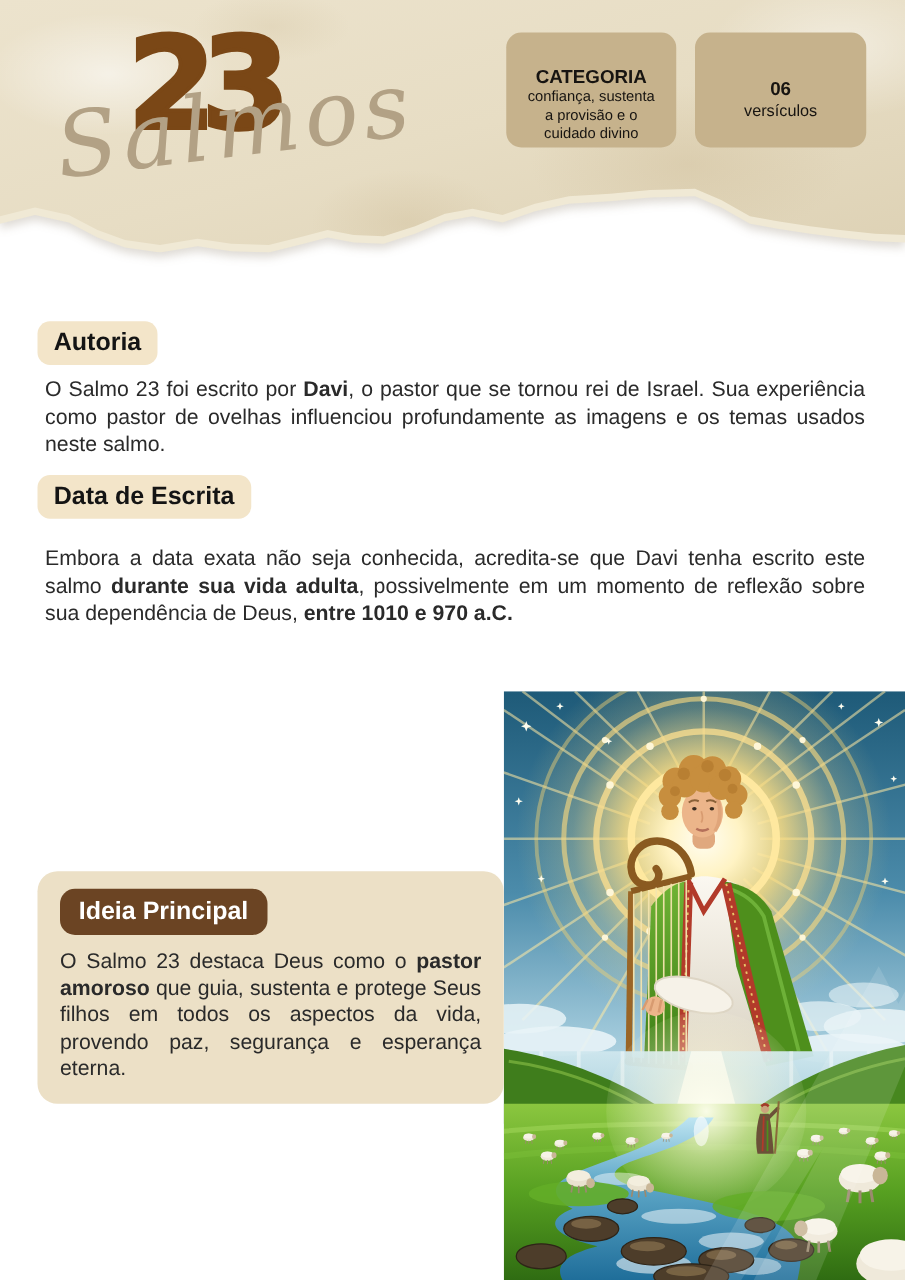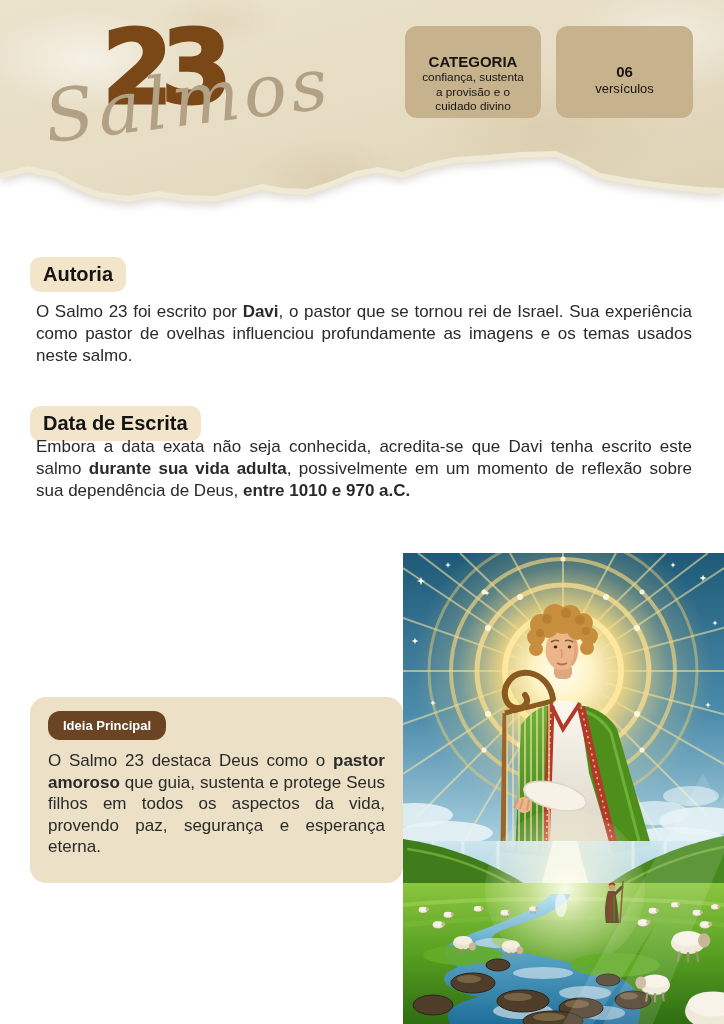--- a/index.html
+++ b/index.html
@@ -31,35 +31,35 @@
   .chip-cat{left:405px;width:136px;padding-top:11px;}
   .chip-verse{left:556px;width:137px;display:flex;flex-direction:column;justify-content:center;}
   .chip-title{font-weight:bold;font-size:15px;margin-top:16px;}
   .chip-line{font-size:11.8px;line-height:14.6px;}
   .chip-verse .chip-line{font-size:13px;line-height:17px;}
 
   
   .badge{position:absolute;left:30px;background:#f3e5c9;border-radius:10px;
     padding:6px 13px;font-size:20px;font-weight:bold;color:#141414;}
   .badge-autoria{top:257px;}
-  .badge-data{top:406px;}
+  .badge-data{top:380px;}
   .para{position:absolute;left:36px;width:656px;text-align:justify;
     font-size:17px;line-height:22px;color:#2a2a2a;margin:0;}
   .para-1{top:301px;}
   .para-2{top:436px;}
   .b{font-weight:bold;}
 
   
   .illustration{position:absolute;left:403px;top:553px;width:321px;height:471px;margin:0;}
 
   
   .card{position:absolute;left:30px;top:697px;width:373px;height:186px;background:#ece0c6;
     border-radius:16px;box-sizing:border-box;padding:14px 18px;}
   .pill{display:inline-block;background:#6b4423;color:#ffffff;font-weight:bold;
-    font-size:13px;padding:7px 15px;border-radius:12px;}
+    font-size:20px;padding:7px 15px;border-radius:12px;}
   .card-para{margin:10px 0 0;text-align:justify;font-size:17px;line-height:21.6px;color:#2a2a2a;}
 </style>
 </head>
 <body>
 
 <div class="page">
 
   <div class="hero-wrap">
     <div class="hero-fringe"></div>
     <div class="hero">

